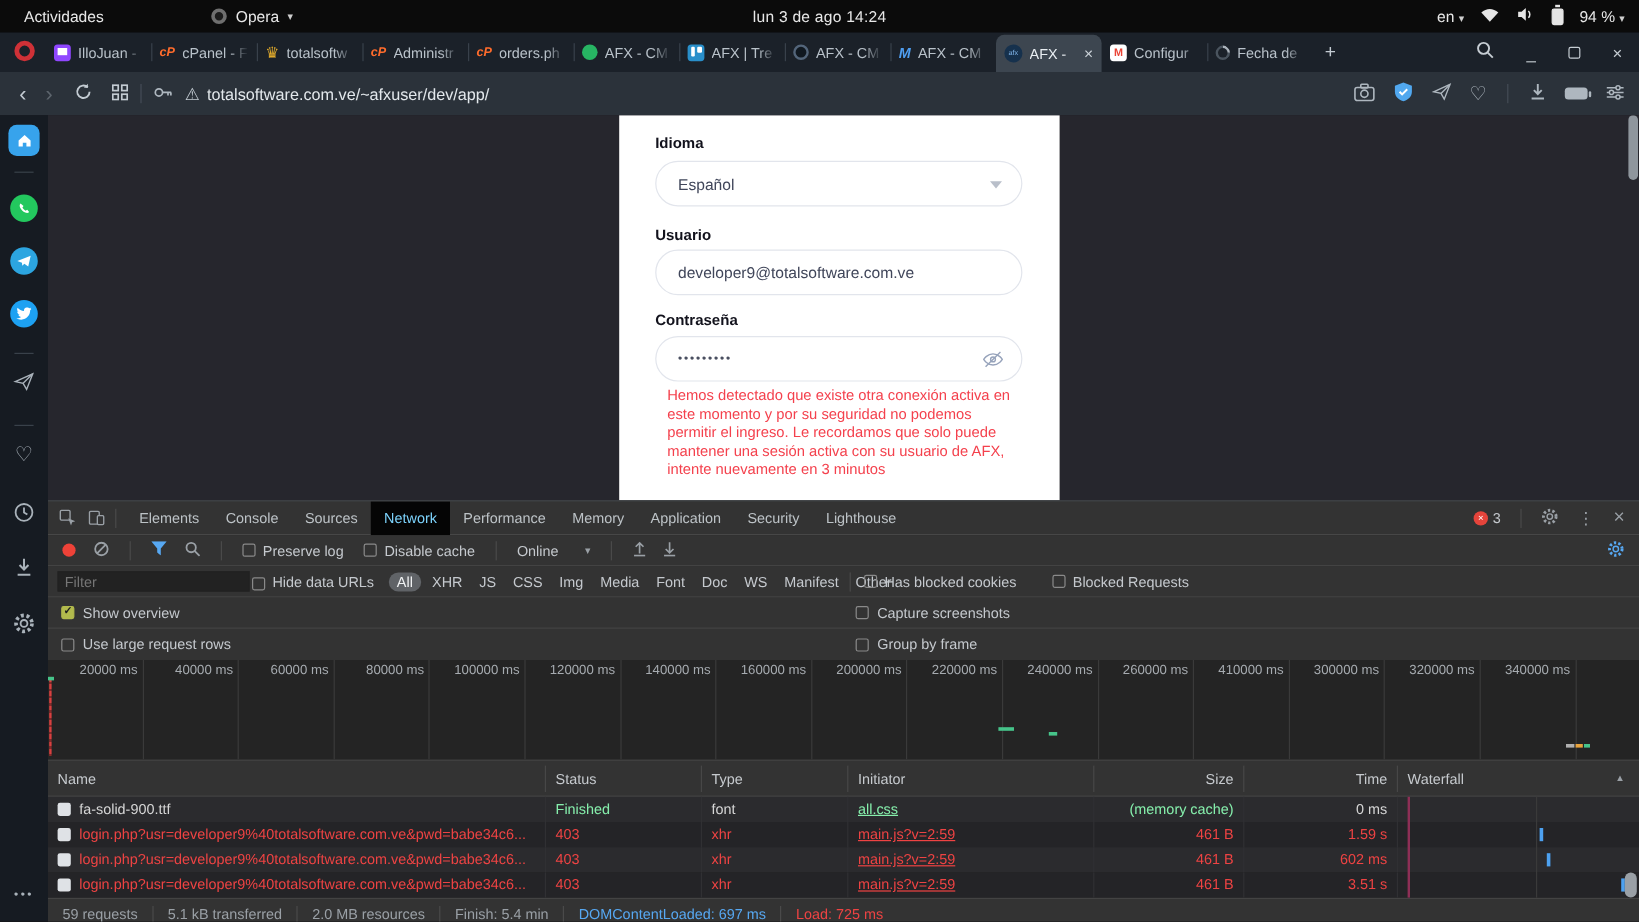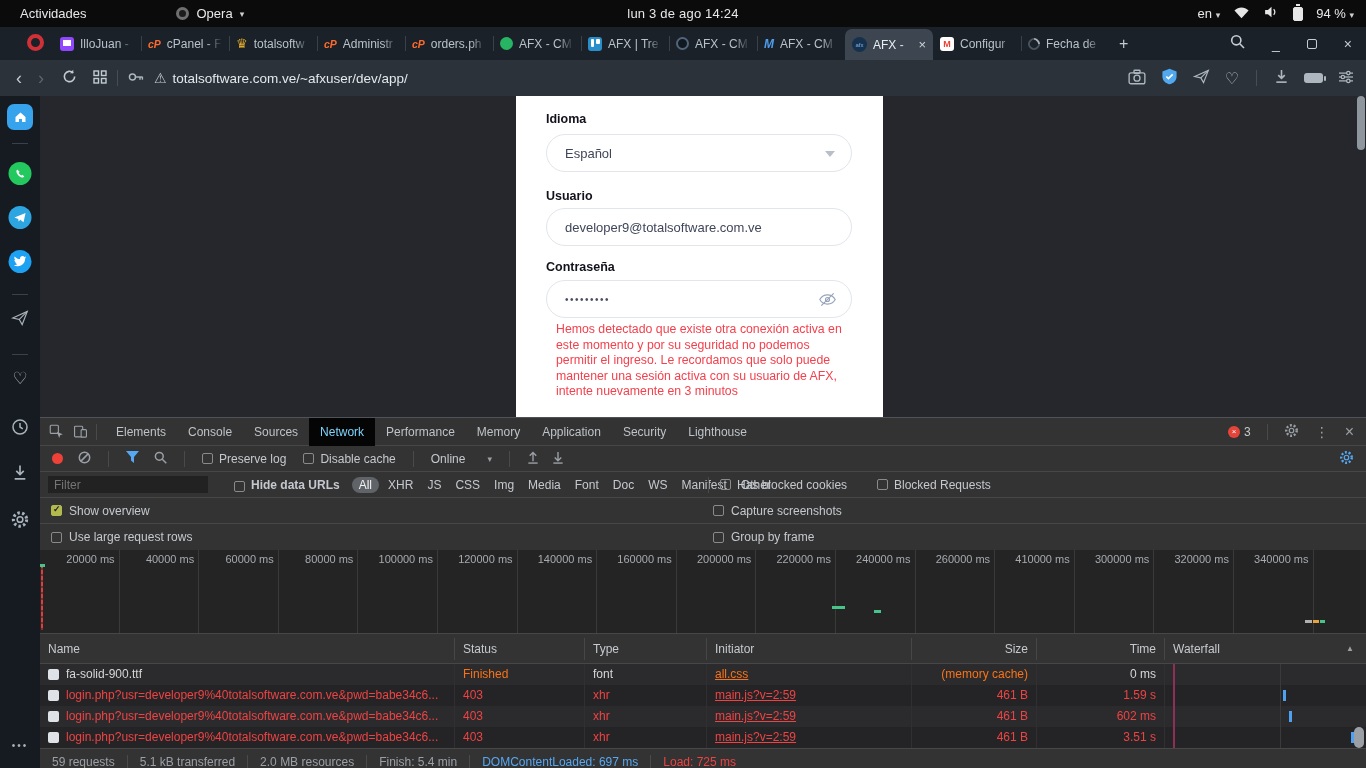--- a/index.html
+++ b/index.html
@@ -11,21 +11,21 @@
   .sys-left{display:flex;align-items:center;gap:10px;margin-left:20px;}
   .opera-menu{display:flex;align-items:center;gap:7px;margin-left:80px;}
   .opera-ring{width:13px;height:13px;border-radius:50%;border:3px solid #6f6f6f;background:#1c1c1c;display:inline-block;}
   .caret{font-size:9px;color:#cfcfcf;}
   .sys-clock{position:absolute;left:50%;transform:translateX(-50%);letter-spacing:.2px;}
   .sys-right{position:absolute;right:12px;display:flex;align-items:center;gap:13px;}
   .battery-v{width:10px;height:14px;border:1.5px solid #e6e6e6;border-radius:2px;position:relative;background:#e6e6e6;}
   .battery-v::before{content:"";position:absolute;top:-4px;left:2px;width:4px;height:2.5px;background:#e6e6e6;}
 
   
-  #tabbar{height:33px;background:#1b2129;display:flex;align-items:stretch;position:relative;padding-left:15px;}
+  #tabbar{height:33px;background:#1b2129;display:flex;align-items:stretch;position:relative;}
   .opera-o{width:17px;height:17px;border-radius:50%;border:4px solid #cf3137;margin:7px 9px 0 12px;flex:0 0 auto;}
   .tabs{display:flex;align-items:stretch;}
   .tab{width:88px;display:flex;align-items:center;gap:6px;padding:0 7px;color:#b9c2ca;font-size:12px;position:relative;cursor:default;}
   .tab::before{content:"";position:absolute;left:0;top:9px;height:15px;width:1px;background:#39414b;}
   .tab:first-child::before{display:none;}
   .tab.active{background:#3d4650;border-radius:7px 7px 0 0;color:#e9eef2;margin-top:2px;}
   .tab.active::before,.tab.active + .tab::before{display:none;}
   .tab-title{flex:1;white-space:nowrap;overflow:hidden;-webkit-mask-image:linear-gradient(90deg,#000 72%,transparent);mask-image:linear-gradient(90deg,#000 72%,transparent);}
   .tab-close{font-size:13px;color:#cdd4da;flex:0 0 auto;}
   .fav{flex:0 0 auto;display:inline-flex;align-items:center;justify-content:center;}
@@ -100,21 +100,21 @@
   .cb{width:11px;height:11px;border:1.4px solid #8a8a8a;border-radius:2px;display:inline-block;flex:0 0 auto;}
   .cb.on{background:#b2ba4d;border-color:#b2ba4d;position:relative;}
   .cb.on::after{content:"✓";position:absolute;left:1px;top:-2px;font-size:9px;color:#1e1e1e;font-weight:bold;}
   .tb-item{display:flex;align-items:center;gap:6px;}
   .online{display:flex;align-items:center;gap:22px;color:#c5c9ce;}
   .tb-gear-right{position:absolute;right:12px;}
 
   .filter-bar{height:26px;background:#333;display:flex;align-items:center;border-bottom:1px solid #474747;flex:0 0 auto;padding-left:8px;position:relative;}
   .filter-input{width:160px;height:17px;background:#222;border:1px solid #222;color:#c5c9ce;font-size:12px;padding:0 5px;font-family:inherit;outline:none;}
   .filter-input::placeholder{color:#757575;}
-  .fb-cb{display:flex;align-items:flex-end;gap:6px;margin-left:26px;font-weight:bold;}
+  .fb-cb{display:flex;align-items:flex-end;gap:6px;margin-left:2px;}
   .types{display:flex;align-items:center;margin-left:12px;}
   .type{padding:1px 7px;color:#c5c9ce;}
   .type.pill{background:#606367;border-radius:8px;color:#f1f3f4;margin-right:2px;}
   .fb-abs1{position:absolute;left:680px;display:flex;align-items:center;gap:6px;}
   .fb-abs2{position:absolute;left:837px;display:flex;align-items:center;gap:6px;}
   .fb-div{position:absolute;left:668px;top:5px;width:1px;height:16px;background:#4a4a4a;}
 
   .opt-row{height:26px;background:#333;display:flex;align-items:center;padding-left:11px;flex:0 0 auto;position:relative;}
   .opt-row.last{border-bottom:1px solid #474747;}
   .opt-item{display:flex;align-items:center;gap:7px;}
@@ -137,21 +137,21 @@
 
   .tbl-rows{position:relative;flex:0 0 auto;height:84px;}
   .row{height:21px;display:grid;grid-template-columns:415px 130px 122px 205px 125px 128px 1fr;align-items:center;position:relative;}
   .row.a{background:#2b2b2e;}
   .row.b{background:#242427;}
   .c{padding:0 8px;white-space:nowrap;overflow:hidden;height:21px;line-height:21px;border-right:1px solid #303033;}
   .c.right{text-align:right;}
   .c.last{border-right:none;}
   .name-c{display:flex;align-items:center;gap:7px;}
   .file-ic{width:11px;height:11px;background:#dfe2e6;border-radius:2px;flex:0 0 auto;}
-  .dim{color:#f97316;}
+  .dim{color:#86efac;}
   .lite{color:#d6d6d6;}
   .red{color:var(--error-red,#ee4343);}
   .lnk{text-decoration:underline;}
   .wf-event{position:absolute;left:1133px;top:0;height:84px;width:2px;background:#8e2f56;z-index:2;}
   .wf-grid{position:absolute;left:1240px;top:0;height:84px;width:1px;background:#3a3a3a;}
   .tick{position:absolute;width:3px;height:11px;top:5px;background:#4da1f0;z-index:3;}
   .rows-thumb{position:absolute;right:2px;top:63px;width:10px;height:21px;background:#9aa0a6;border-radius:5px;z-index:4;}
 
   .dt-fill{flex:1 1 auto;background:#242424;}
   .summary{height:27px;background:#333;border-top:1px solid #474747;display:flex;align-items:center;color:#9aa0a6;font-size:12px;flex:0 0 auto;}

